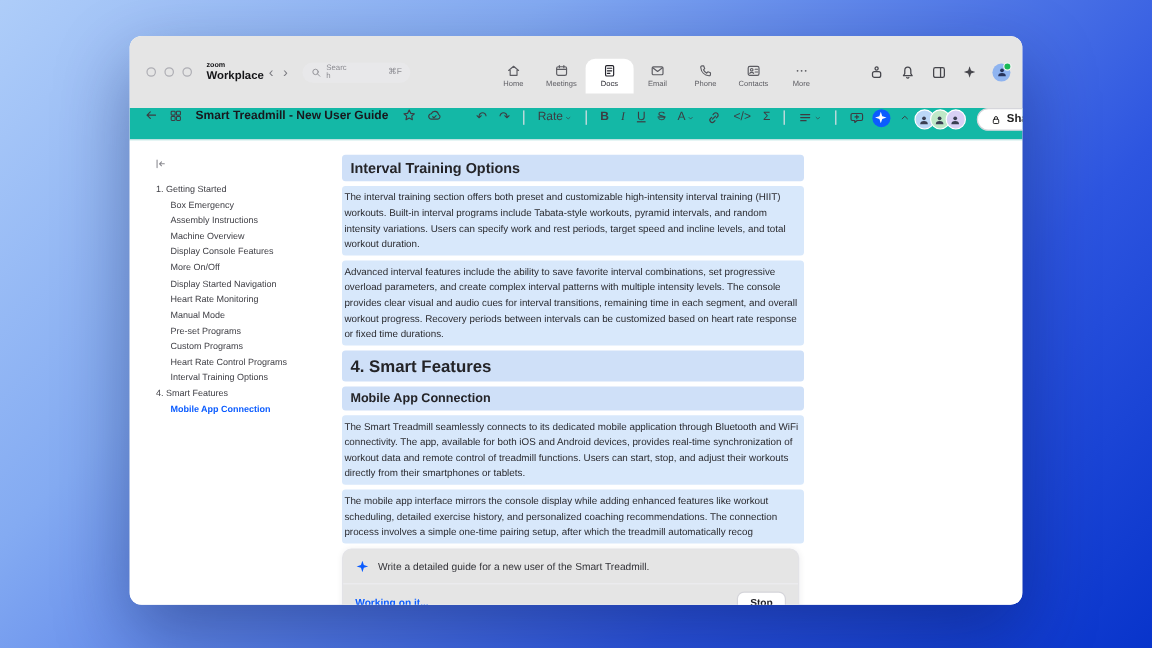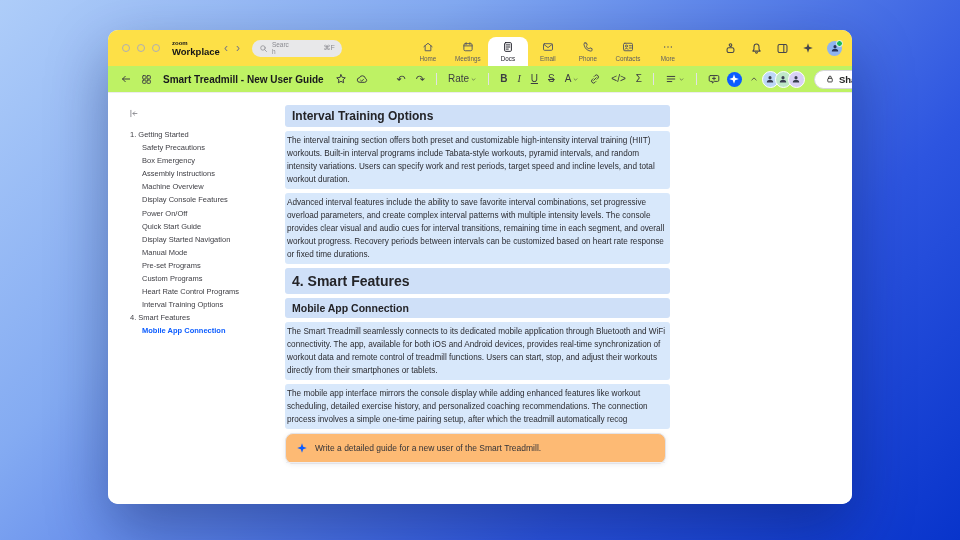--- a/index.html
+++ b/index.html
@@ -9,21 +9,21 @@
     background:linear-gradient(135deg,#aecdf9 0%,#84abf2 30%,#2d55e0 72%,#0834cb 100%);
     position:relative;
   }
   .window{
     position:absolute;left:108px;top:30px;width:744px;height:474px;
     background:#ffffff;border-radius:10px;overflow:hidden;
     box-shadow:0 24px 60px rgba(5,20,80,.40);
     display:flex;flex-direction:column;
   }
   
-  .topbar{height:36px;background:#fde047;display:flex;align-items:center;padding:0 10px;flex:none;}
+  .topbar{height:36px;background:#e5e5e5;display:flex;align-items:center;padding:12px 10px;flex:none;}
   .traffic{display:flex;gap:7px;align-items:center;margin-left:4px;}
   .traffic span{width:8px;height:8px;border-radius:50%;border:1.4px solid #aeaeb4;box-sizing:border-box;}
   .logo{margin-left:12px;line-height:1;color:#141417;}
   .logo .l1{font-size:6px;font-weight:700;display:block;margin-bottom:1px;}
   .logo .l2{font-size:9.5px;font-weight:700;display:block;}
   .navchev{border:none;background:none;color:#7b7b81;font-size:12px;padding:0 4px;line-height:1;cursor:default;}
   .searchpill{margin-left:8px;width:76px;height:17px;background:#e8e8ea;border-radius:9px;
     display:flex;align-items:center;padding:0 7px;color:#8a8a90;gap:4px;}
   .searchpill .ph{font-size:6.5px;line-height:7px;width:17px;word-break:break-all;}
   .searchpill .kbd{font-size:7px;margin-left:auto;}
@@ -31,21 +31,21 @@
   .tab{width:40px;height:29px;display:flex;flex-direction:column;align-items:center;justify-content:center;
     gap:2px;color:#5c5c62;border-radius:8px 8px 0 0;}
   .tab .tlabel{font-size:6.3px;}
   .tab.active{background:#ffffff;color:#23232b;}
   .topright{display:flex;align-items:center;gap:13px;margin-left:auto;color:#46464c;}
   .avatar-top{width:15px;height:15px;border-radius:50%;background:#8fb4f0;position:relative;color:#26335a;
     display:flex;align-items:center;justify-content:center;overflow:visible;}
   .avatar-top .dot{position:absolute;right:-1px;top:-1px;width:5px;height:5px;border-radius:50%;
     background:#19b955;border:1px solid #f6f6f7;}
   
-  .toolbar{height:26px;background:#bef264;border-bottom:1px solid #ececef;display:flex;align-items:center;
+  .toolbar{height:26px;background:#14b8a6;border-bottom:1px solid #ececef;display:flex;align-items:flex-start;
     padding:0 12px;flex:none;color:#3c3c42;}
   .tb-left{display:flex;align-items:center;gap:9px;}
   .doc-title{font-size:10px;font-weight:600;color:#18181d;margin:0 2px;white-space:nowrap;}
   .fmtbar{display:flex;align-items:center;gap:4px;margin-left:26px;}
   .fbtn{border:none;background:none;display:flex;align-items:center;gap:1px;color:#3c3c42;
     font-size:10px;padding:2px 3px;border-radius:4px;line-height:1;}
   .fbtn.bold{font-weight:800;}
   .fbtn.italic{font-style:italic;font-family:"Liberation Serif",serif;}
   .fbtn.underline{text-decoration:underline;}
   .fbtn.strike{text-decoration:line-through;}
@@ -67,21 +67,21 @@
   .toc-item{font-size:7.5px;color:#3e3e44;line-height:13.1px;padding-left:22px;white-space:nowrap;cursor:default;}
   .toc-item.lvl1{padding-left:34px;}
   .toc-item.active{color:var(--accent,#0b5cff);font-weight:700;}
   .main{flex:1;padding:12px 0 0 8px;box-sizing:border-box;min-width:0;}
   .col{width:385px;}
   .blk{border-radius:3px;margin-bottom:4px;padding:3px 2px;box-sizing:border-box;color:#242428;}
   .blk.h1{background:var(--hl-head,#cfe0f8);font-weight:700;font-size:14px;padding:5px 7px;}
   .blk.h2{background:var(--hl-head,#cfe0f8);font-weight:700;font-size:12px;padding:4px 7px;}
   .blk.h3{background:var(--hl-head,#cfe0f8);font-weight:700;font-size:10.5px;padding:4px 7px;}
   .blk.p{background:var(--hl-para,#d8e8fb);font-size:8.2px;line-height:13px;color:#2b2b30;}
-  .aicard{width:381px;margin-top:4px;border:1px solid #e3e3e7;border-radius:8px;background:#fdba74;
+  .aicard{width:381px;margin-top:4px;border:1px solid #e3e3e7;border-radius:8px;background:#e5e5e5;
     box-shadow:0 1px 5px rgba(20,20,40,.07);box-sizing:border-box;}
   .airow1{display:flex;align-items:center;gap:7px;padding:8px 10px;font-size:8.5px;color:#333338;}
   .aidiv{height:1px;background:#ededf1;}
   .airow2{display:flex;align-items:center;justify-content:space-between;padding:6px 10px;}
   .working{color:var(--accent,#0b5cff);font-weight:700;font-size:8.5px;}
   .stopbtn{font-size:8.5px;font-weight:700;color:#1f1f24;background:#fff;border:1px solid #d5d5da;
     border-radius:6px;padding:3px 10px;}
   .icn{display:inline-flex;align-items:center;justify-content:center;line-height:1;}
   .sparkle-blue{color:var(--accent,#0b5cff);}
 </style>
@@ -368,28 +368,27 @@
 
   <div class="content">
     <aside class="toc">
       <button class="toc-collapse icn" id="collapse-slot">
           <svg width="11" height="11" viewBox="0 0 16 16" fill="none" stroke="currentColor" stroke-width="1.3" stroke-linecap="round" stroke-linejoin="round">
             <path d="M4.2 3.4 V12.6 M13 8 H7.2 M9.6 5.6 L7.2 8 L9.6 10.4"></path>
           </svg>
         </button>
       <div id="toc-list">
           <div class="toc-item">1. Getting Started</div>
-          <div class="toc-item lvl1">Safety Precautions</div>
           <div class="toc-item lvl1">Box Emergency</div>
           <div class="toc-item lvl1">Assembly Instructions</div>
           <div class="toc-item lvl1">Machine Overview</div>
           <div class="toc-item lvl1">Display Console Features</div>
-          <div class="toc-item lvl1">Power On/Off</div>
-          <div class="toc-item lvl1">Quick Start Guide</div>
+          <div class="toc-item lvl1">More On/Off</div>
           <div class="toc-item lvl1">Display Started Navigation</div>
+          <div class="toc-item lvl1">Heart Rate Monitoring</div>
           <div class="toc-item lvl1">Manual Mode</div>
           <div class="toc-item lvl1">Pre-set Programs</div>
           <div class="toc-item lvl1">Custom Programs</div>
           <div class="toc-item lvl1">Heart Rate Control Programs</div>
           <div class="toc-item lvl1">Interval Training Options</div>
           <div class="toc-item">4. Smart Features</div>
           <div class="toc-item lvl1 active">Mobile App Connection</div>
         </div>
     </aside>
     <main class="main">
@@ -405,16 +404,20 @@
       <div class="aicard">
         <div class="airow1">
           <span class="icn sparkle-blue" id="ai-sparkle-slot">
               <svg width="12" height="12" viewBox="0 0 16 16" fill="none" stroke="currentColor" stroke-width="1.3" stroke-linecap="round" stroke-linejoin="round">
                 <path d="M8 1.6 L9.6 6.4 L14.4 8 L9.6 9.6 L8 14.4 L6.4 9.6 L1.6 8 L6.4 6.4 Z" fill="currentColor" stroke="none"></path>
               </svg>
             </span>
           <span>Write a detailed guide for a new user of the Smart Treadmill.</span>
         </div>
         <div class="aidiv"></div>
+        <div class="airow2">
+          <span class="working">Working on it...</span>
+          <button class="stopbtn">Stop</button>
+        </div>
       </div>
     </main>
   </div>
 </div>
 
 </body></html>

